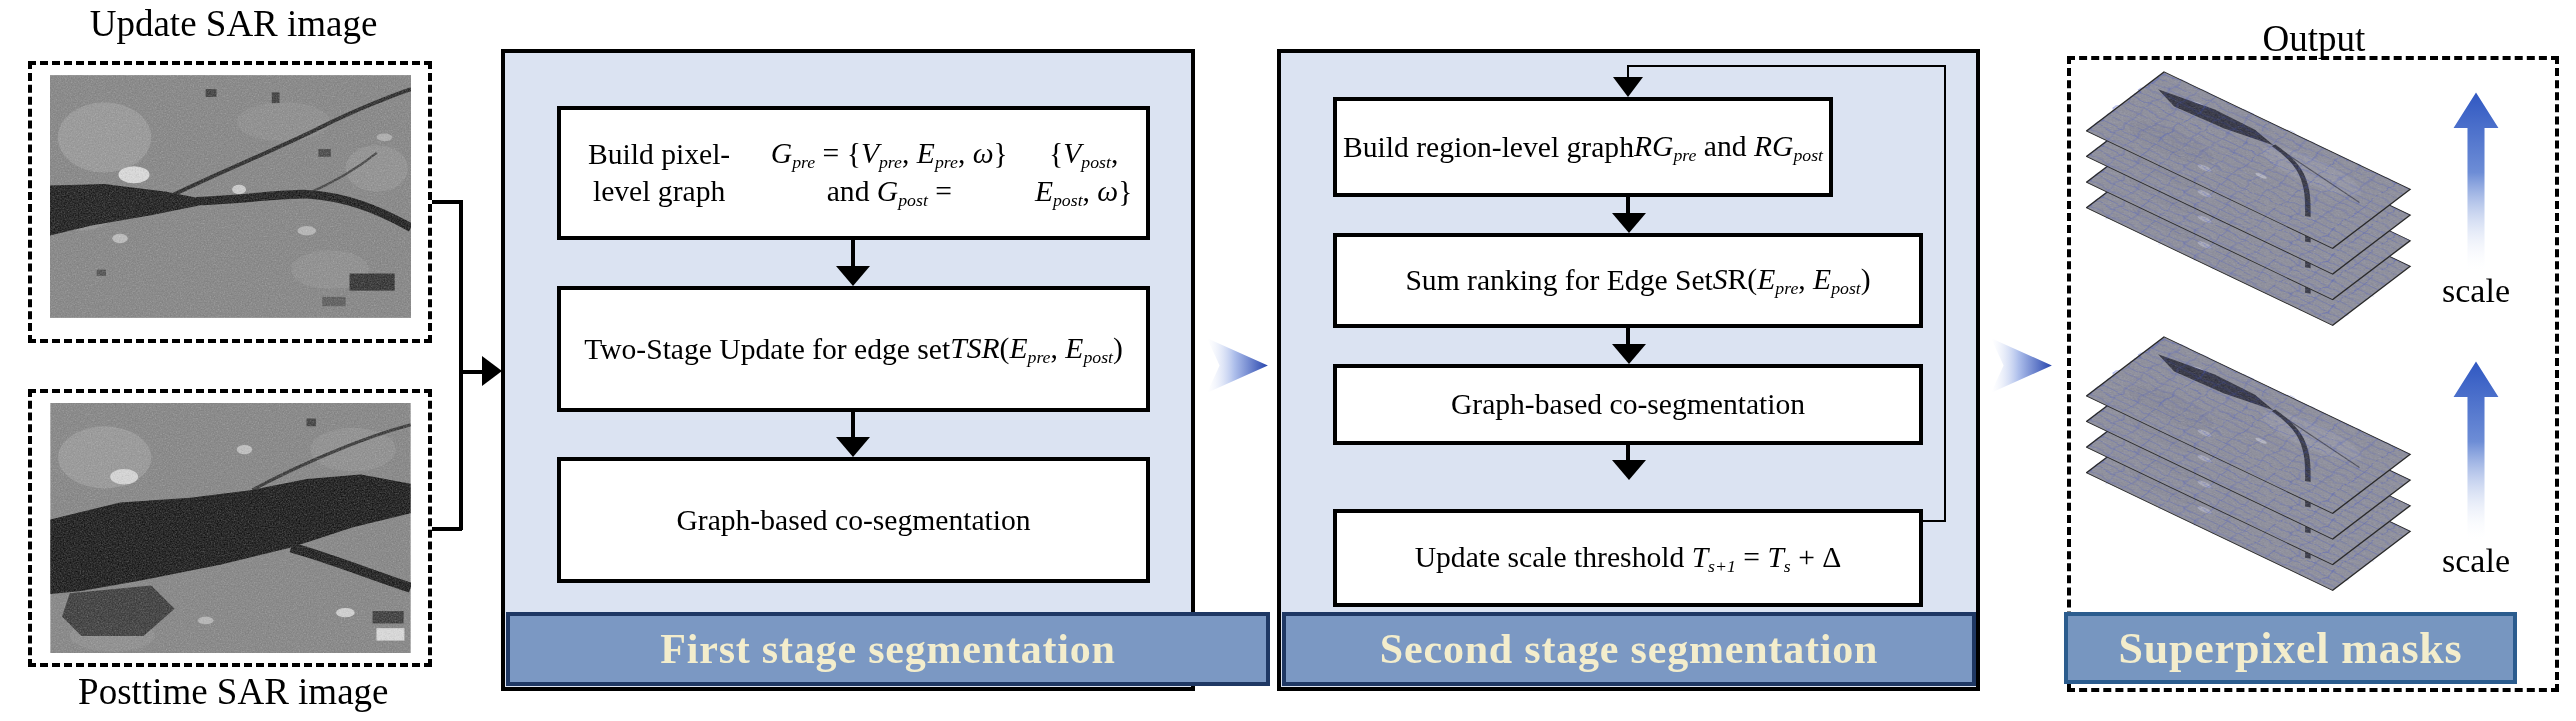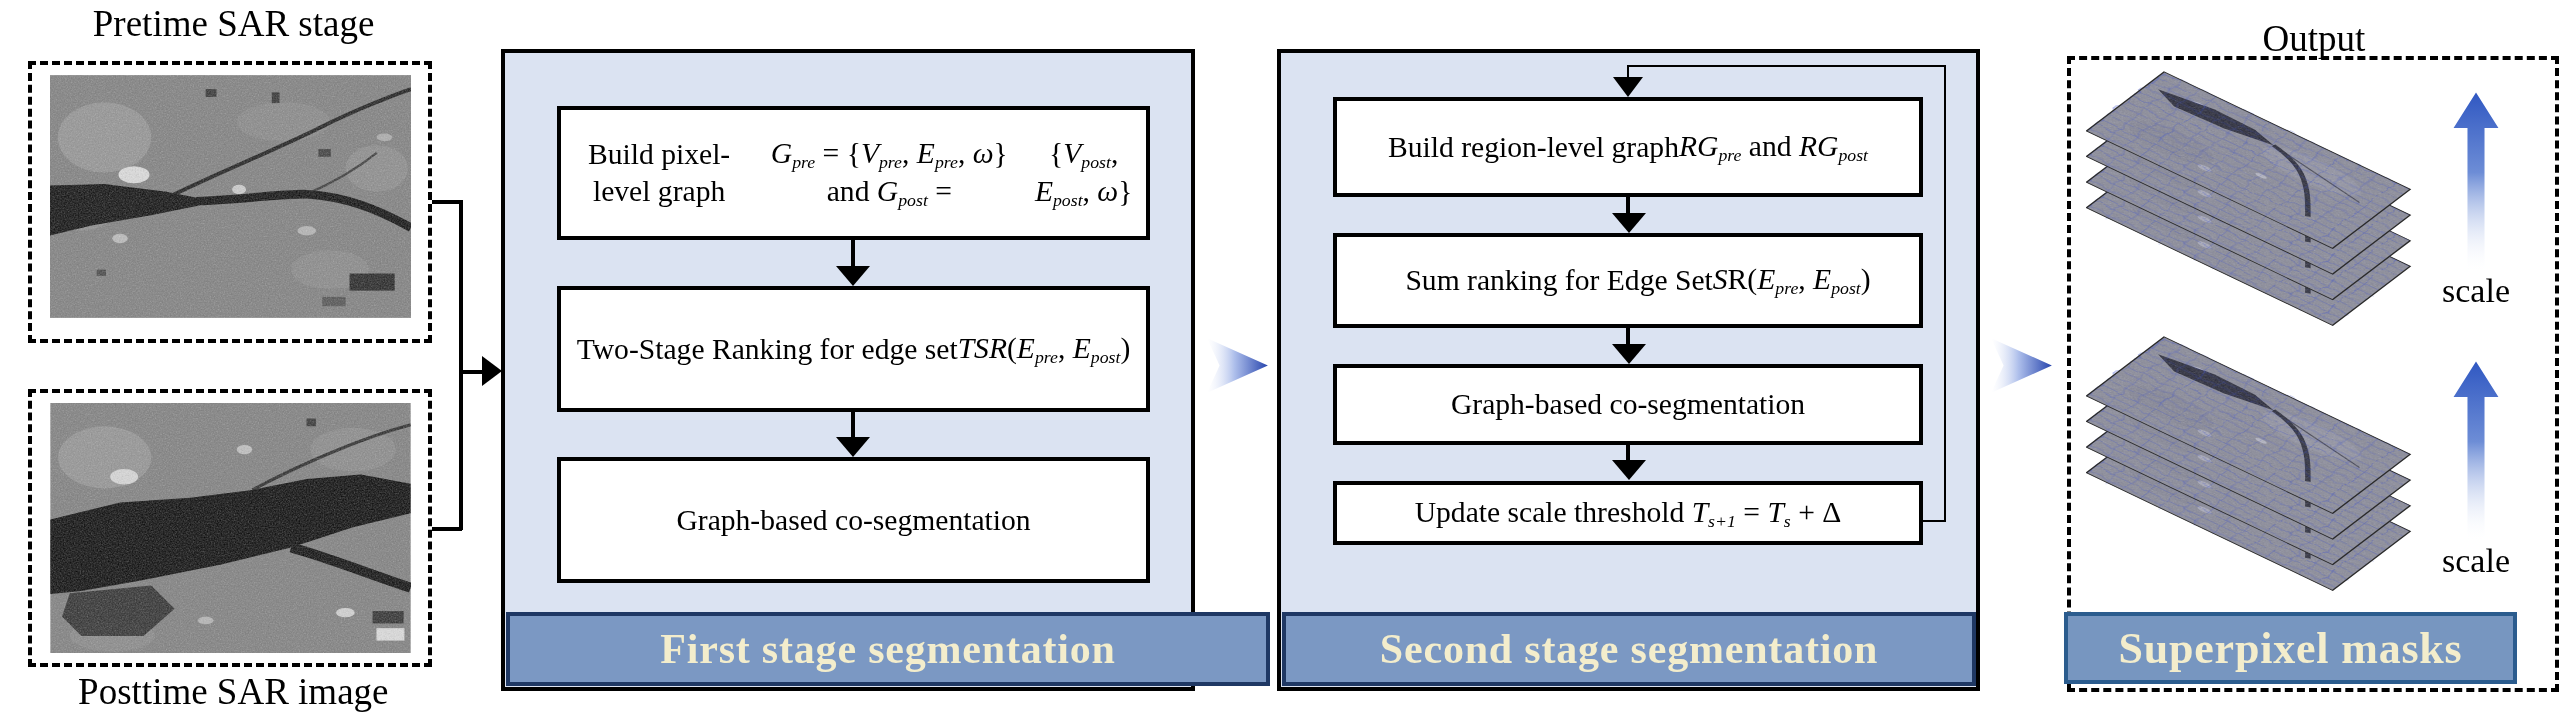--- a/index.html
+++ b/index.html
@@ -111,21 +111,21 @@
       <path d="M185,44 C230,56 250,80 268,105 C280,122 290,140 300,158" stroke="#14141c" stroke-width="7" fill="none" opacity="0.9"></path>
       <path d="M185,44 L330,78" stroke="#1a1a24" stroke-width="2.5" opacity="0.7"></path>
       <rect x="0" y="0" width="360" height="200" filter="url(#speckle)" opacity="0.4"></rect>
       <rect x="0" y="0" width="360" height="200" fill="url(#cells)" filter="url(#warp)" opacity="0.55"></rect>
       <rect x="0" y="0" width="360" height="200" fill="#4a5cc8" opacity="0.06"></rect>
       <rect x="0" y="0" width="360" height="200" fill="none" stroke="#2a2a2a" stroke-width="2"></rect>
     </g>
   </defs>
 </svg>
 
-<div class="abs ctr title" style="left:15.6px;top:1.6px;width:436px;">Pretime SAR stage</div>
+<div class="abs ctr title" style="left:15.6px;top:1.6px;width:436px;">Update SAR image</div>
 
 <div class="frame" style="left:28px;top:61px;width:404px;height:282px;"></div>
 <svg class="abs" style="left:50px;top:75px;" width="361" height="243" viewBox="0 0 464 312">
     <use href="#sar-pre" xlink:href="#sar-pre"></use>
   </svg>
 
 <div class="frame" style="left:28px;top:389px;width:404px;height:278px;"></div>
 <svg class="abs" style="left:50px;top:403px;" width="361" height="250" viewBox="0 0 464 322">
     <use href="#sar-post" xlink:href="#sar-post"></use>
   </svg>
@@ -144,21 +144,21 @@
 <div class="fbox" style="left:557px;top:106px;width:593px;height:134px;">
   <div><span>Build pixel-level graph</span></div>
   <div><span class="it">G</span><span class="it sb">pre</span><span> = {</span><span class="it">V</span><span class="it sb">pre</span><span>, </span><span class="it">E</span><span class="it sb">pre</span><span>, </span><span class="it">ω</span><span>} and </span><span class="it">G</span><span class="it sb">post</span><span> =</span></div>
   <div><span>{</span><span class="it">V</span><span class="it sb">post</span><span>, </span><span class="it">E</span><span class="it sb">post</span><span>, </span><span class="it">ω</span><span>}</span></div>
 </div>
 
 <div class="ln" style="left:851px;top:240px;width:3.9px;height:28px;"></div>
 <div class="tri-down" style="left:836px;top:266px;"></div>
 
 <div class="fbox" style="left:557px;top:286px;width:593px;height:126px;">
-  <div><span>Two-Stage Ranking for edge set</span></div>
+  <div><span>Two-Stage Update for edge set</span></div>
   <div><span class="it">TSR</span><span>(</span><span class="it">E</span><span class="it sb">pre</span><span>, </span><span class="it">E</span><span class="it sb">post</span><span>)</span></div>
 </div>
 
 <div class="ln" style="left:851px;top:412px;width:3.9px;height:26.4px;"></div>
 <div class="tri-down" style="left:836px;top:437px;"></div>
 
 <div class="fbox" style="left:557px;top:457px;width:593px;height:126px;">
   <div><span>Graph-based co-segmentation</span></div>
 </div>
 
@@ -168,21 +168,21 @@
 
 <div class="panel" style="left:1277px;top:49px;width:703px;height:642px;"></div>
 <div class="banner" style="left:1282px;top:612px;width:694px;height:74px;">Second stage segmentation</div>
 
 <div class="fb" style="left:1923px;top:520px;width:23px;height:2.3px;"></div>
 <div class="fb" style="left:1944px;top:65px;width:2.3px;height:457px;"></div>
 <div class="fb" style="left:1627px;top:65px;width:319px;height:2.3px;"></div>
 <div class="fb" style="left:1627px;top:65px;width:2.3px;height:12.4px;"></div>
 <div class="tri-down-sm" style="left:1613px;top:77px;"></div>
 
-<div class="fbox" style="left:1333px;top:97px;width:590px;height:100px;">
+<div class="fbox" style="left:1333px;top:97px;width:500px;height:100px;">
   <div><span>Build region-level graph</span></div>
   <div><span class="it">RG</span><span class="it sb">pre</span><span> and </span><span class="it">RG</span><span class="it sb">post</span></div>
 </div>
 
 <div class="ln" style="left:1626px;top:197px;width:3.9px;height:17px;"></div>
 <div class="tri-down" style="left:1612px;top:213px;"></div>
 
 <div class="fbox" style="left:1333px;top:233px;width:590px;height:95px;padding-left:20px;">
   <div><span>Sum ranking for Edge Set</span></div>
   <div><span class="it">S</span><span>R(</span><span class="it">E</span><span class="it sb">pre</span><span>, </span><span class="it">E</span><span class="it sb">post</span><span>)</span></div>
@@ -191,21 +191,21 @@
 <div class="ln" style="left:1626px;top:328px;width:3.9px;height:17px;"></div>
 <div class="tri-down" style="left:1612px;top:344px;"></div>
 
 <div class="fbox" style="left:1333px;top:364px;width:590px;height:81px;">
   <div><span>Graph-based co-segmentation</span></div>
 </div>
 
 <div class="ln" style="left:1626px;top:445px;width:3.9px;height:17px;"></div>
 <div class="tri-down" style="left:1612px;top:460px;"></div>
 
-<div class="fbox" style="left:1333px;top:481px;width:590px;height:64px;">
+<div class="fbox" style="left:1333px;top:509px;width:590px;height:98px;">
   <div><span>Update scale threshold </span><span class="it">T</span><span class="it sb">s+1</span><span> = </span><span class="it">T</span><span class="it sb">s</span><span> + Δ</span></div>
 </div>
 
 <svg class="abs" style="left:1988px;top:335px;" width="67" height="61" viewBox="0 0 86 78">
   <polygon points="4,4 82,39 4,74 20,39" fill="url(#chevGrad)"></polygon>
 </svg>
 
 <div class="abs ctr title" style="left:2069px;top:1.6px;width:490px;margin-top:15px;">Output</div>
 
 <div class="frame" style="left:2067px;top:56px;width:492px;height:636px;"></div>

